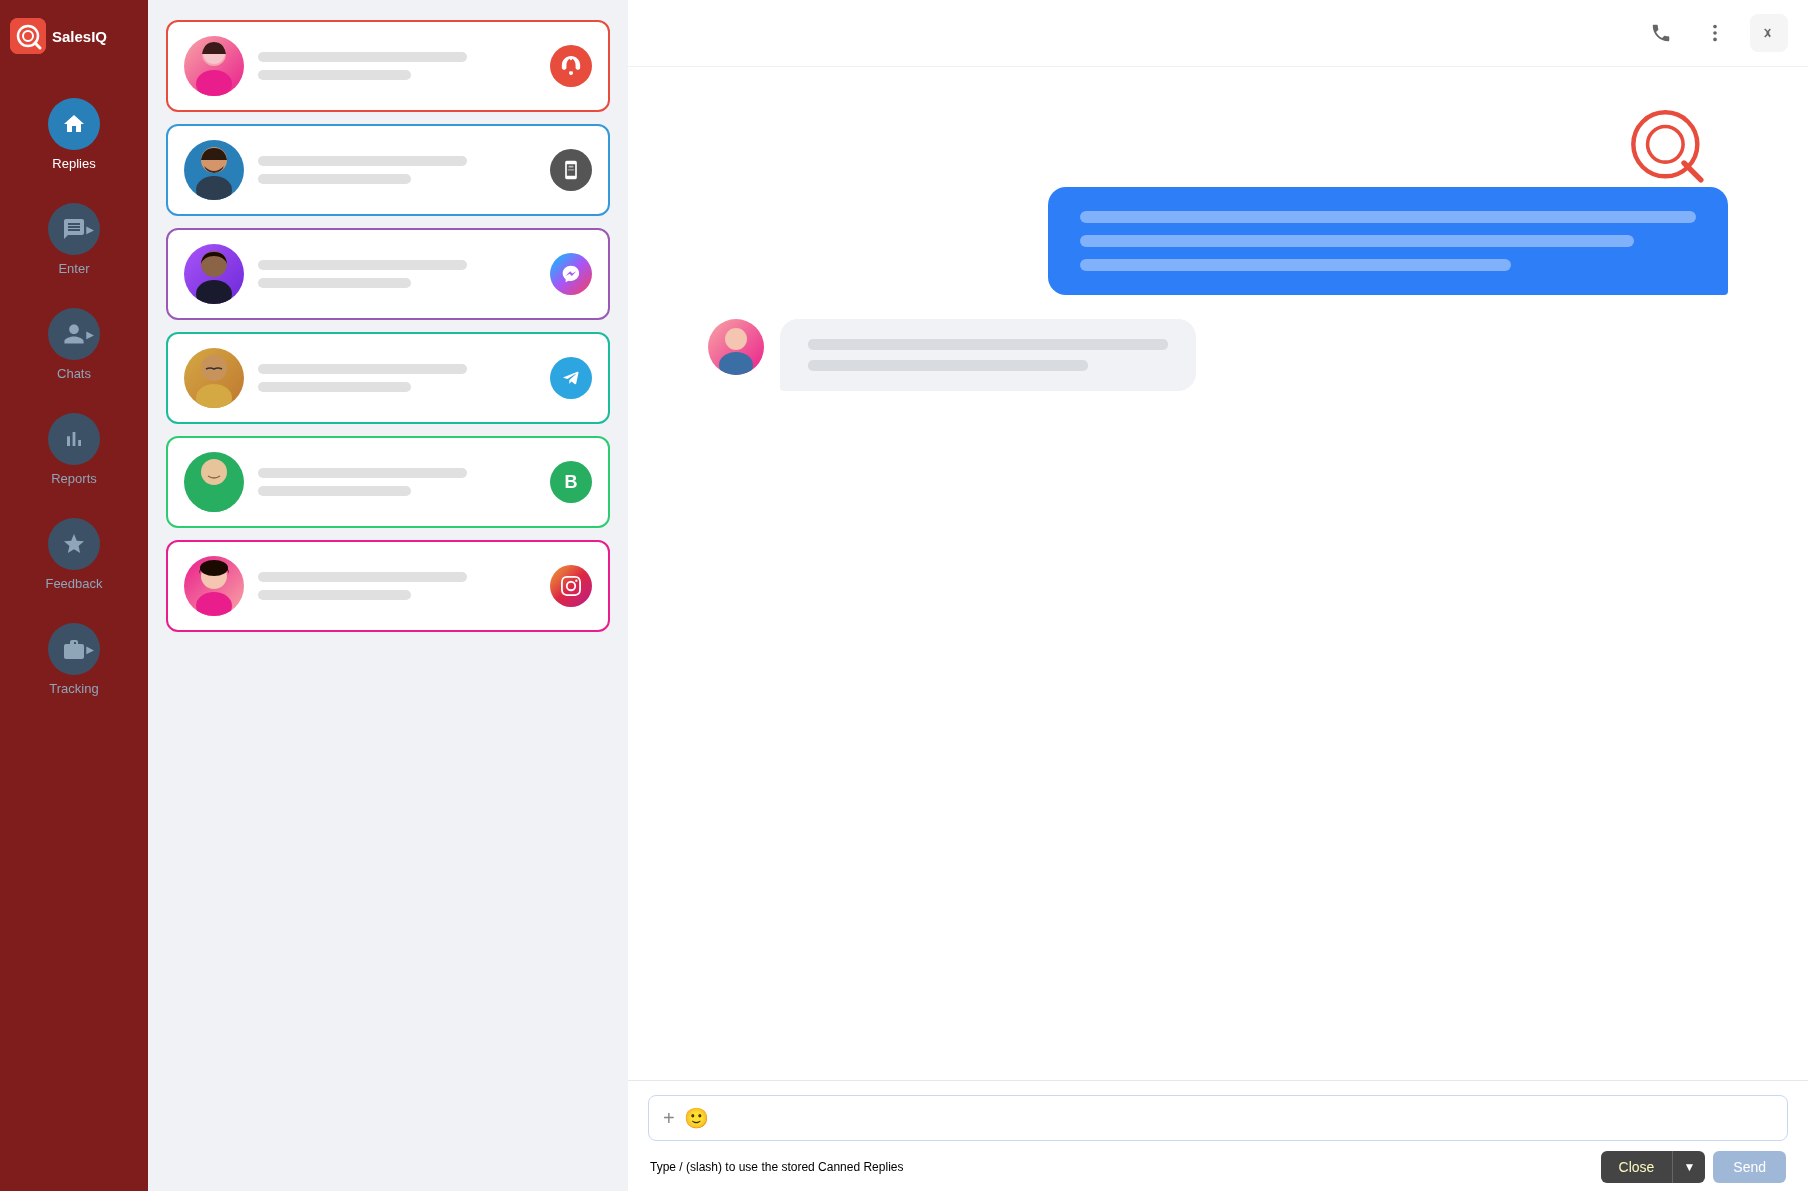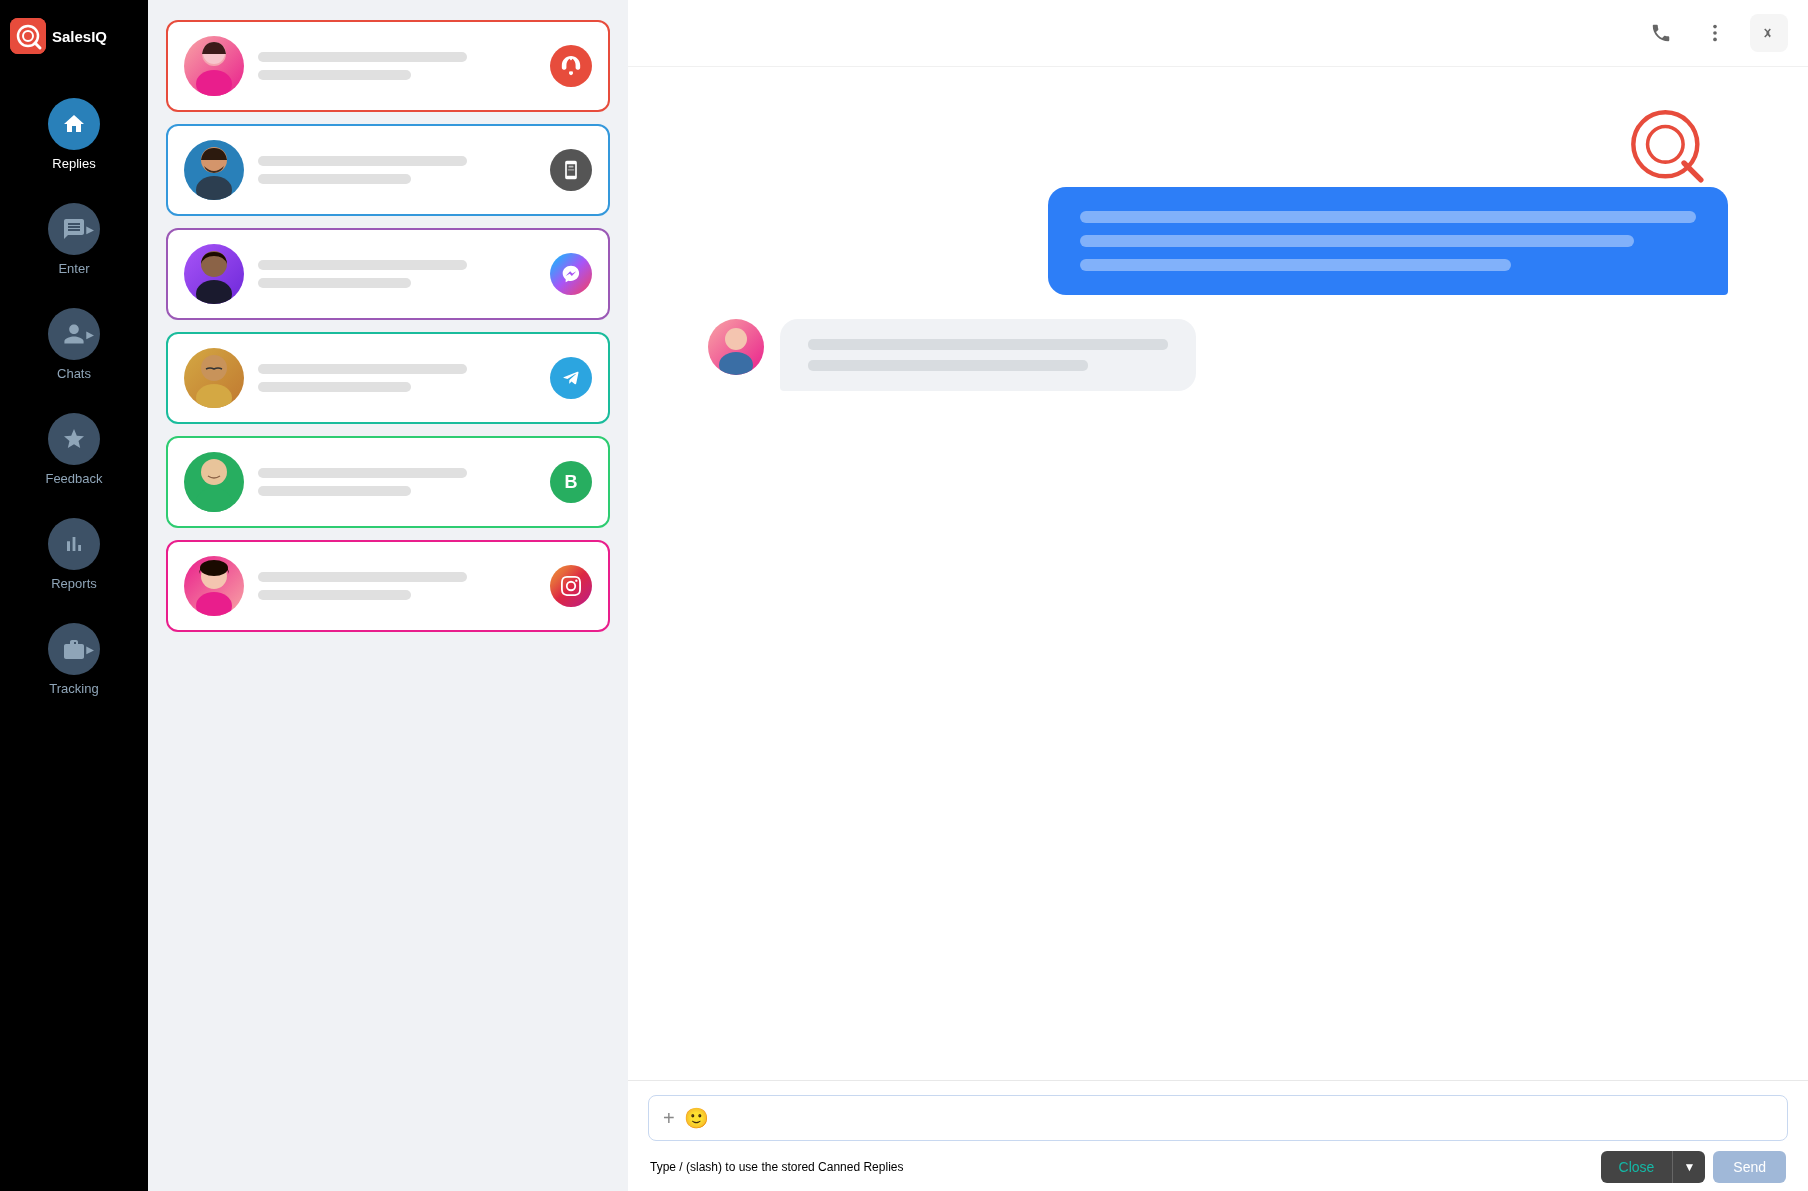--- a/index.html
+++ b/index.html
@@ -1,21 +1,21 @@
 <!DOCTYPE html>
 <html><head>
   <meta charset="utf-8">
   <style>
     * { margin: 0; padding: 0; box-sizing: border-box; }
     body { font-family: -apple-system, BlinkMacSystemFont, 'Segoe UI', sans-serif; background: #f0f2f5; display: flex; width: 1808px; height: 1191px; overflow: hidden; }
 
     
     .sidebar {
       width: 148px;
-      background: #000000;
+      background: #7f1d1d;
       display: flex;
       flex-direction: column;
       align-items: center;
       padding: 0;
       flex-shrink: 0;
       height: 1191px;
     }
     .sidebar-logo {
       display: flex;
       align-items: center;
@@ -346,21 +346,21 @@
     .canned-hint {
       font-size: 12px;
       color: #000000;
     }
     .action-btns {
       display: flex;
       gap: 0;
     }
     .close-btn {
       background: #444;
-      color: #14b8a6;
+      color: #fef9c3;
       border: none;
       padding: 8px 18px;
       font-size: 14px;
       border-radius: 6px 0 0 6px;
       cursor: pointer;
     }
     .close-dropdown {
       background: #444;
       color: white;
       border: none;
@@ -430,33 +430,33 @@
           <path d="M12 12c2.7 0 4.8-2.1 4.8-4.8S14.7 2.4 12 2.4 7.2 4.5 7.2 7.2 9.3 12 12 12zm0 2.4c-3.2 0-9.6 1.6-9.6 4.8v2.4h19.2v-2.4c0-3.2-6.4-4.8-9.6-4.8z"></path>
         </svg>
         <span class="nav-chevron">▶</span>
       </div>
       <span class="nav-label">Chats</span>
     </div>
 
     <div class="nav-item">
       <div class="nav-icon-wrap">
         <svg viewBox="0 0 24 24" fill="#8fa5b8">
-          <path d="M12 17.27L18.18 21l-1.64-7.03L22 9.24l-7.19-.61L12 2 9.19 8.63 2 9.24l5.46 4.73L5.82 21z"></path>
+          <path d="M5 9.2h3V19H5V9.2zM10.6 5h2.8v14h-2.8V5zM16.2 13h2.8v6h-2.8v-6z"></path>
         </svg>
       </div>
-      <span class="nav-label">Feedback</span>
+      <span class="nav-label">Reports</span>
     </div>
 
     <div class="nav-item">
       <div class="nav-icon-wrap">
         <svg viewBox="0 0 24 24" fill="#8fa5b8">
-          <path d="M5 9.2h3V19H5V9.2zM10.6 5h2.8v14h-2.8V5zM16.2 13h2.8v6h-2.8v-6z"></path>
+          <path d="M12 17.27L18.18 21l-1.64-7.03L22 9.24l-7.19-.61L12 2 9.19 8.63 2 9.24l5.46 4.73L5.82 21z"></path>
         </svg>
       </div>
-      <span class="nav-label">Reports</span>
+      <span class="nav-label">Feedback</span>
     </div>
 
     <div class="nav-item">
       <div class="nav-icon-wrap">
         <svg viewBox="0 0 24 24" fill="#8fa5b8">
           <path d="M20 7h-4V5c0-1.1-.9-2-2-2h-4c-1.1 0-2 .9-2 2v2H4c-1.1 0-2 .9-2 2v11c0 1.1.9 2 2 2h16c1.1 0 2-.9 2-2V9c0-1.1-.9-2-2-2zm-8-2h2v2h-2V5zm0 0"></path>
         </svg>
         <span class="nav-chevron">▶</span>
       </div>
       <span class="nav-label">Tracking</span>

